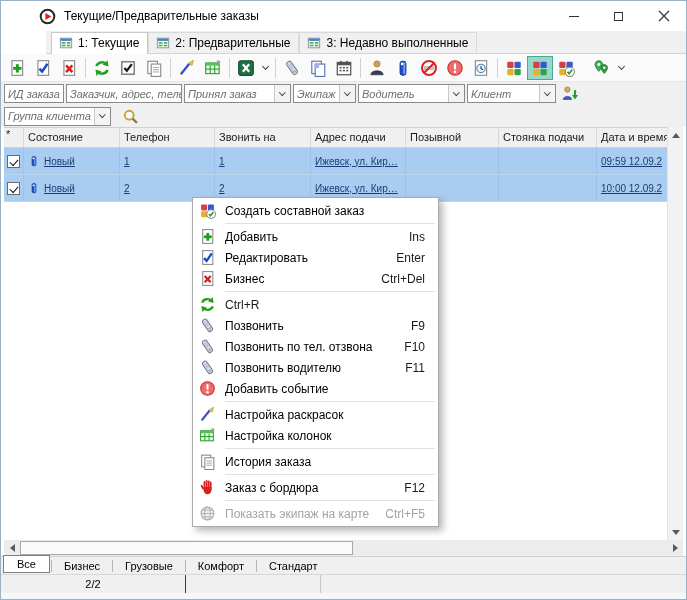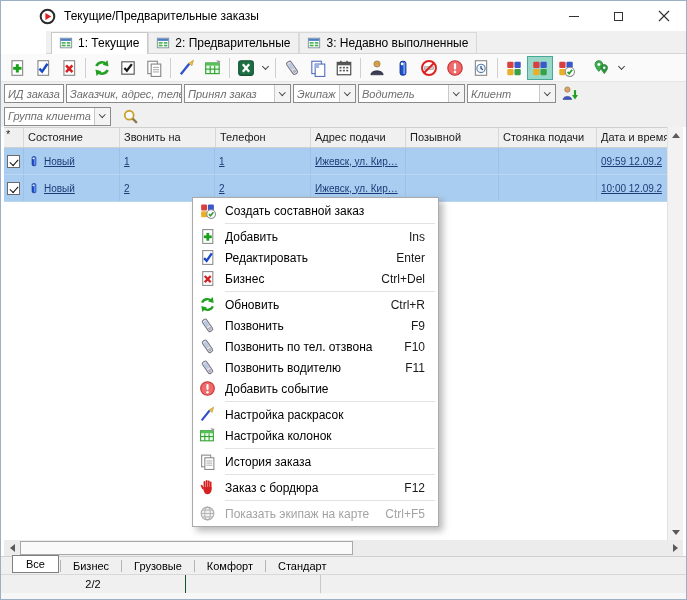--- a/index.html
+++ b/index.html
@@ -69,21 +69,21 @@
   .tri-up { width:0; height:0; border-left:4px solid transparent; border-right:4px solid transparent; border-bottom:5px solid #5a5a5a; }
   .tri-down { width:0; height:0; border-left:4px solid transparent; border-right:4px solid transparent; border-top:5px solid #5a5a5a; }
   .tri-left { width:0; height:0; border-top:4px solid transparent; border-bottom:4px solid transparent; border-right:5px solid #5a5a5a; }
   .tri-right { width:0; height:0; border-top:4px solid transparent; border-bottom:4px solid transparent; border-left:5px solid #5a5a5a; }
   
   .hscroll { height:16px; margin:0 3px; background:#ececec; display:flex; align-items:center; flex:0 0 auto; }
   .hs-btn { width:16px; height:16px; display:flex; align-items:center; justify-content:center; flex:0 0 auto; }
   .hs-thumb { width:49%; height:14px; background:#fafafa; border:1px solid #a8a8a8; }
   .hs-track { flex:1 1 auto; }
   
-  .bottomtabs { height:18px; background:#f0f0f0; border-top:1px solid #d0d0d0; display:flex; align-items:center; padding-left:11px; font-size:11px; flex:0 0 auto; }
+  .bottomtabs { height:18px; background:#f0f0f0; border-top:1px solid #d0d0d0; display:flex; align-items:center; padding-left:2px; font-size:11px; flex:0 0 auto; }
   .btab { padding:2px 11px; }
   .btab.active { background:#fff; border:1px solid #808080; margin-top:-3px; padding:2px 13px; }
   .bsep { width:1px; height:12px; background:#b5b5b5; margin:0 1px; }
   
   .statusbar { height:19px; background:#f0f0f0; border-top:1px solid #d8d8d8; display:flex; align-items:center; font-size:11px; flex:0 0 auto; }
   .scell1 { width:185px; text-align:center; border-right:1px solid #14532d; height:100%; display:flex; align-items:center; justify-content:center; }
   .scell2 { width:135px; border-right:1px solid #c8c8c8; height:100%; }
   .scell3 { flex:1; height:100%; }
   .bottom-pad { height:6px; background:#f7f7f7; flex:0 0 auto; }
   
@@ -475,22 +475,22 @@
           <use href="#i-magnifier"></use>
         </svg>
       </div>
   </div>
 
   <div class="table-region">
     <div class="grid">
       <div class="gridhead">
         <div class="hcell col0">*</div>
         <div class="hcell col1">Состояние</div>
+        <div class="hcell col2">Телефон</div>
         <div class="hcell col3">Звонить на</div>
-        <div class="hcell col2">Телефон</div>
         <div class="hcell col4">Адрес подачи</div>
         <div class="hcell col5">Позывной</div>
         <div class="hcell col6">Стоянка подачи</div>
         <div class="hcell col7">Дата и время</div>
       </div>
 
       <div class="grow">
         <div class="gcell col0">
             <span class="cb"></span>
           </div>
@@ -622,21 +622,20 @@
           <use href="#i-doc-x"></use>
         </svg>
       <span class="mlabel">Бизнес</span>
       <span class="mshort">Ctrl+Del</span>
     </div>
     <div class="msep"></div>
     <div class="mitem">
       <svg class="ic" viewBox="0 0 16 16">
           <use href="#i-refresh"></use>
         </svg>
-      <span class="mlabel">Обновить</span>
       <span class="mshort">Ctrl+R</span>
     </div>
     <div class="mitem">
       <svg class="ic" viewBox="0 0 16 16">
           <use href="#i-phone"></use>
         </svg>
       <span class="mlabel">Позвонить</span>
       <span class="mshort">F9</span>
     </div>
     <div class="mitem">

